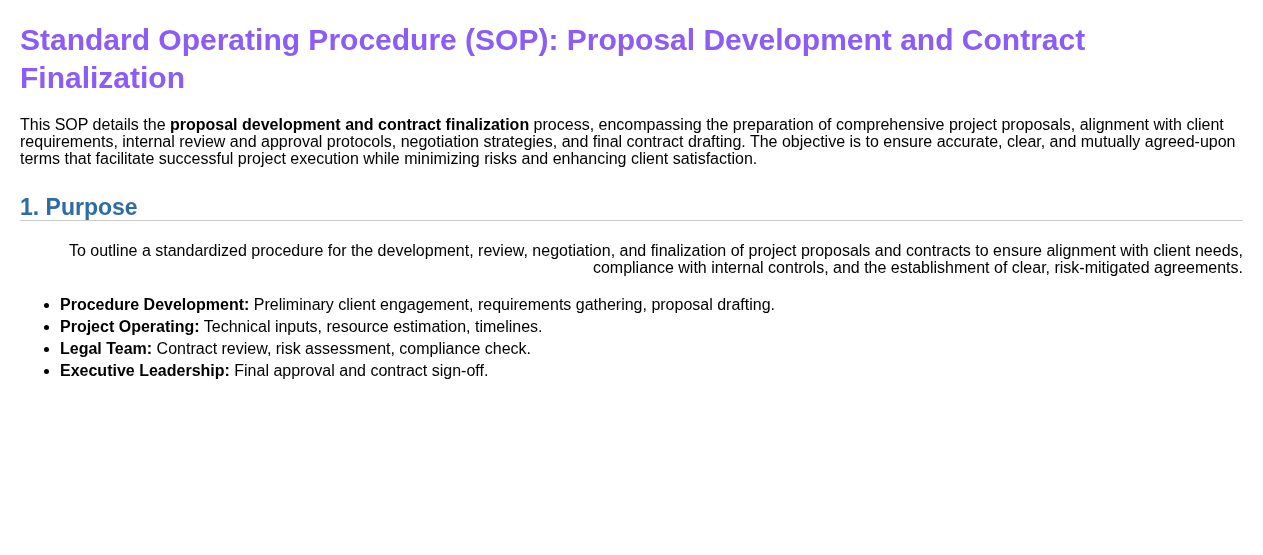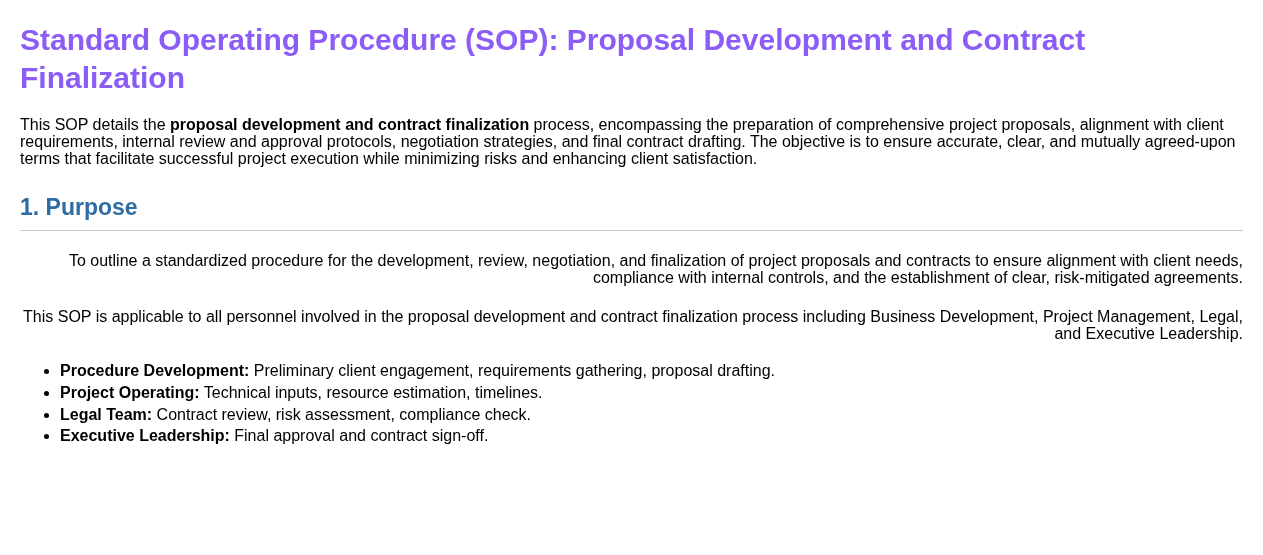--- a/index.html
+++ b/index.html
@@ -26,21 +26,20 @@
     margin: 21px 0 0 0;
   }
   p.para {
     margin: 19px 0 0 0;
   }
   h2.section-heading {
     color: #2e6da4;
     font-size: 23px;
     font-weight: bold;
     margin: 27px 0 0 0;
-    padding-bottom: 10px;
     border-bottom: 1px solid #cccccc;
   }
   p.section-body {
     margin: 21px 0 0 0;
     text-align: right;
   }
   ul.resp-list {
     margin: 19px 0 0 0;
     padding-left: 40px;
   }
@@ -56,21 +55,20 @@
 <h1 class="doc-title">Standard Operating Procedure (SOP): Proposal Development and Contract Finalization</h1>
 
 <p class="para"><span>This SOP details the </span><strong>proposal development and contract finalization</strong><span> process, encompassing the preparation of comprehensive project proposals, alignment with client requirements, internal review and approval protocols, negotiation strategies, and final contract drafting. The objective is to ensure accurate, clear, and mutually agreed-upon terms that facilitate successful project execution while minimizing risks and enhancing client satisfaction.</span></p>
 
 <section>
   <h2 class="section-heading">1. Purpose</h2>
   <p class="section-body">To outline a standardized procedure for the development, review, negotiation, and finalization of project proposals and contracts to ensure alignment with client needs, compliance with internal controls, and the establishment of clear, risk-mitigated agreements.</p>
 </section>
 
 <section>
-  <p class="section-body">This SOP is applicable to all personnel involved in the proposal development and contract finalization process including Business Development, Project Management, Legal, and Executive Leadership.</p>
 </section>
 
 <section>
   <ul class="resp-list">
     <li><strong>Procedure Development:</strong><span> Preliminary client engagement, requirements gathering, proposal drafting.</span></li>
     <li><strong>Project Operating:</strong><span> Technical inputs, resource estimation, timelines.</span></li>
     <li><strong>Legal Team:</strong><span> Contract review, risk assessment, compliance check.</span></li>
     <li><strong>Executive Leadership:</strong><span> Final approval and contract sign-off.</span></li>
   </ul>
 </section>

